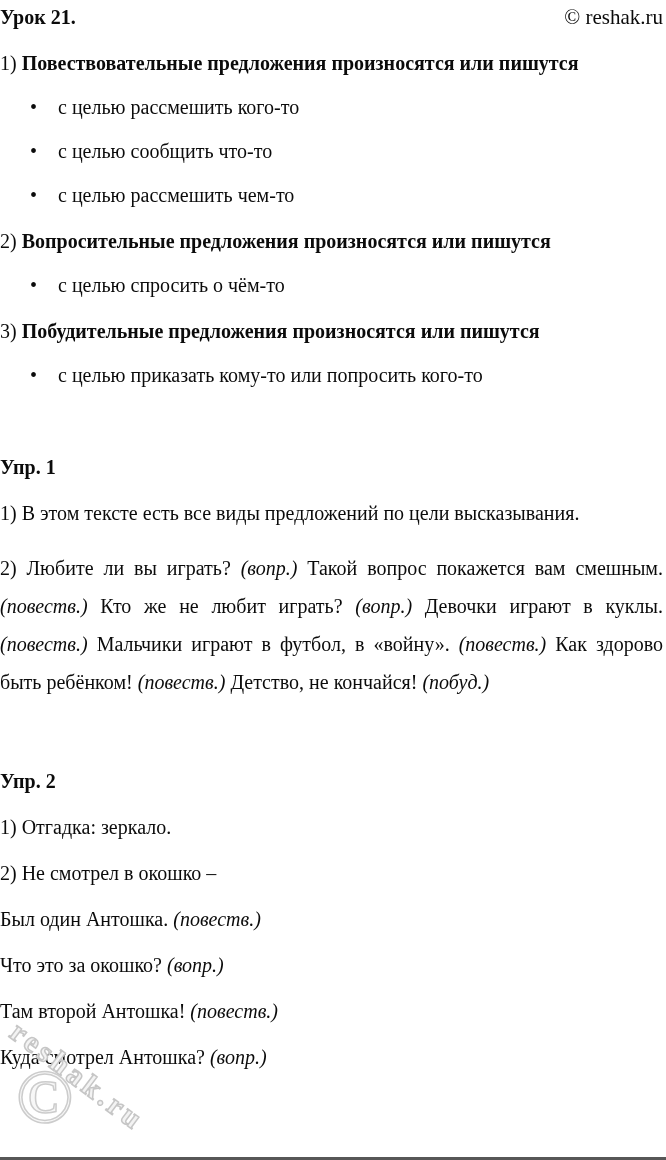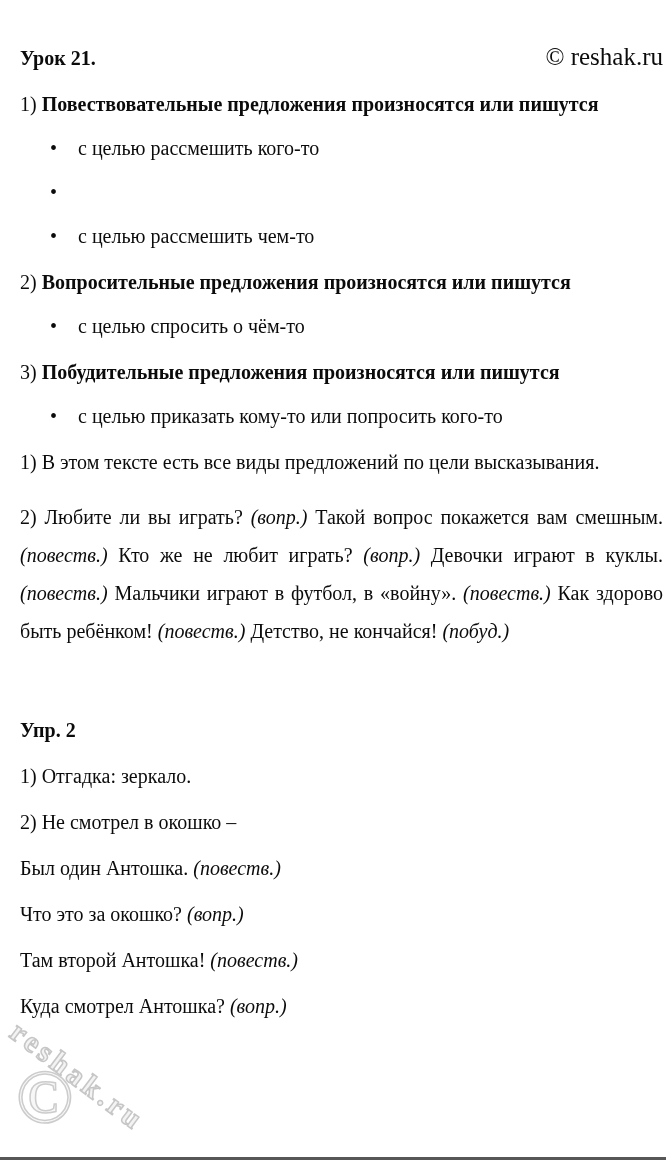--- a/index.html
+++ b/index.html
@@ -2,28 +2,28 @@
 <html><head>
 <meta charset="utf-8">
 <style>
   html,body{margin:0;padding:0;background:#ffffff;}
   .page{
     position:relative;
     width:666px;height:1160px;
     overflow:hidden;
     background:#ffffff;
     box-sizing:border-box;
-    padding:5px 3px 0 20px;
+    padding:5px 3px 0 0;
     font-family:"Liberation Serif","DejaVu Serif",serif;
     font-size:20px;line-height:24px;color:#0b0b0b;
   }
   p{margin:0;}
   .header-row{display:flex;justify-content:space-between;align-items:baseline;}
   .header-title{font-weight:bold;}
-  .header-copy{font-size:25px;margin-top:40px;}
+  .header-copy{font-size:21px;}
   .line{margin:22px 0 0 0;}
   .b{font-weight:bold;}
   .i{font-style:italic;font-family:Liberation Serif, serif;}
   .bullet{margin-top:20px;display:flex;padding-left:30px;}
   .dot{flex:none;width:28px;}
   .xgap{margin-top:68px;}
   .just{margin-top:24px;line-height:38px;text-align:justify;}
   .watermark{position:absolute;left:0;top:0;width:0;height:0;pointer-events:none;}
   .wm-text{
     position:absolute;left:14px;top:1016px;
@@ -50,35 +50,37 @@
   </div>
 
   <div id="content">
       <p class="line"><span>1) </span><span class="b">Повествовательные предложения произносятся или пишутся</span></p>
       <p class="line bullet">
         <span class="dot">•</span>
         <span>с целью рассмешить кого-то</span>
       </p>
       <p class="line bullet">
         <span class="dot">•</span>
+        <span>с целью сообщить что-то</span>
       </p>
       <p class="line bullet">
         <span class="dot">•</span>
         <span>с целью рассмешить чем-то</span>
       </p>
       <p class="line"><span>2) </span><span class="b">Вопросительные предложения произносятся или пишутся</span></p>
       <p class="line bullet">
         <span class="dot">•</span>
         <span>с целью спросить о чём-то</span>
       </p>
       <p class="line"><span>3) </span><span class="b">Побудительные предложения произносятся или пишутся</span></p>
       <p class="line bullet">
         <span class="dot">•</span>
         <span>с целью приказать кому-то или попросить кого-то</span>
       </p>
+      <p class="line b xgap"><span class="b">Упр. 1</span></p>
       <p class="line"><span>1) В этом тексте есть все виды предложений по цели высказывания.</span></p>
       <p class="line just"><span>2) Любите ли вы играть? </span><span class="i">(вопр.)</span><span> Такой вопрос покажется вам смешным. </span><span class="i">(повеств.)</span><span> Кто же не любит играть? </span><span class="i">(вопр.)</span><span> Девочки играют в куклы. </span><span class="i">(повеств.)</span><span> Мальчики играют в футбол, в «войну». </span><span class="i">(повеств.)</span><span> Как здорово быть ребёнком! </span><span class="i">(повеств.)</span><span> Детство, не кончайся! </span><span class="i">(побуд.)</span></p>
       <p class="line b xgap"><span class="b">Упр. 2</span></p>
       <p class="line"><span>1) Отгадка: зеркало.</span></p>
       <p class="line"><span>2) Не смотрел в окошко –</span></p>
       <p class="line"><span>Был один Антошка. </span><span class="i">(повеств.)</span></p>
       <p class="line"><span>Что это за окошко? </span><span class="i">(вопр.)</span></p>
       <p class="line"><span>Там второй Антошка! </span><span class="i">(повеств.)</span></p>
       <p class="line"><span>Куда смотрел Антошка? </span><span class="i">(вопр.)</span></p>
     </div>

